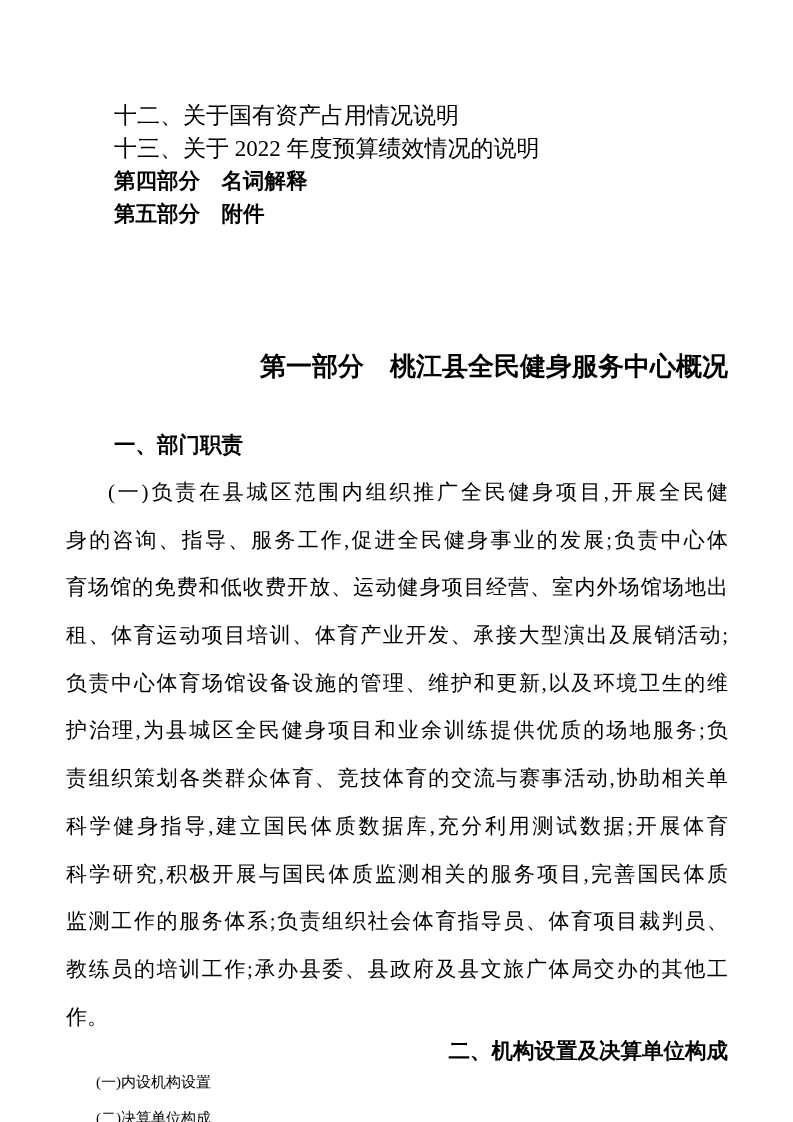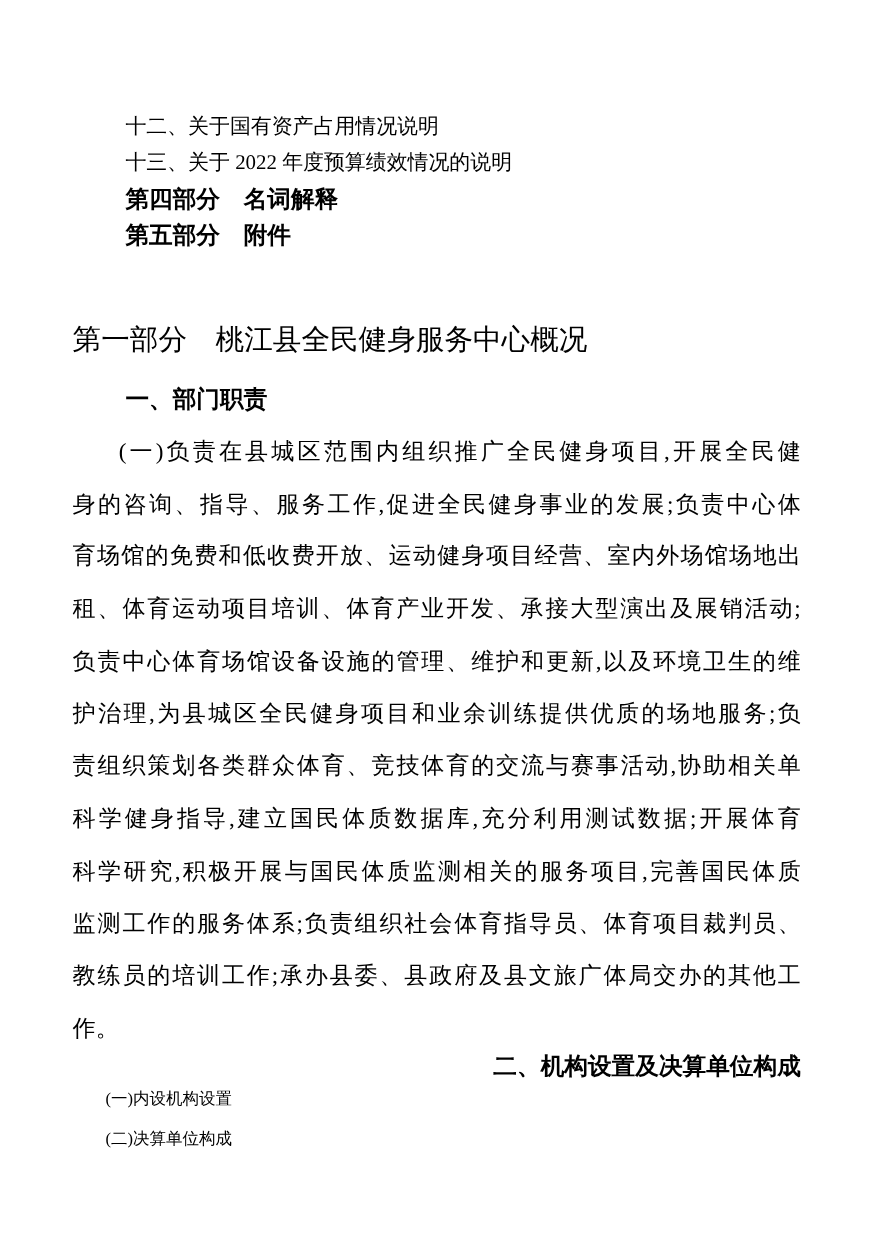--- a/index.html
+++ b/index.html
@@ -14,50 +14,50 @@
     background: #ffffff;
     color: #000000;
     font-family: "Liberation Serif", "DejaVu Serif", serif;
     box-sizing: border-box;
     padding: 0 65px 0 66px;
     overflow: hidden;
   }
   
   .toc { margin-top: 99px; }
   .toc-line {
-    font-size: 19px;
+    font-size: 23px;
     line-height: 33px;
     height: 33px;
     padding-left: 48px;
     white-space: nowrap;
   }
   .toc-line.bold {
     font-weight: bold;
     font-size: 21.5px;
   }
   
   .part-title {
-    margin-top: 60px;
+    margin-top: 118px;
     font-size: 26px;
-    font-weight: normal;
+    font-weight: bold;
     line-height: 36px;
     height: 36px;
-    text-align: left;
+    text-align: right;
     white-space: nowrap;
   }
   
   .sec-heading {
     font-size: 21.5px;
     font-weight: bold;
     line-height: 32px;
     height: 32px;
     padding-left: 48px;
     white-space: nowrap;
   }
-  .sec-heading.h1 { margin-top: 20px; }
+  .sec-heading.h1 { margin-top: 44px; }
   .sec-heading.h2 { margin-top: 2px; text-align: right; }
   
   .para {
     font-size: 21px;
   }
   .para .line {
     line-height: 31.7px;
     height: 31.7px;
     text-align: justify;
     text-align-last: justify;

